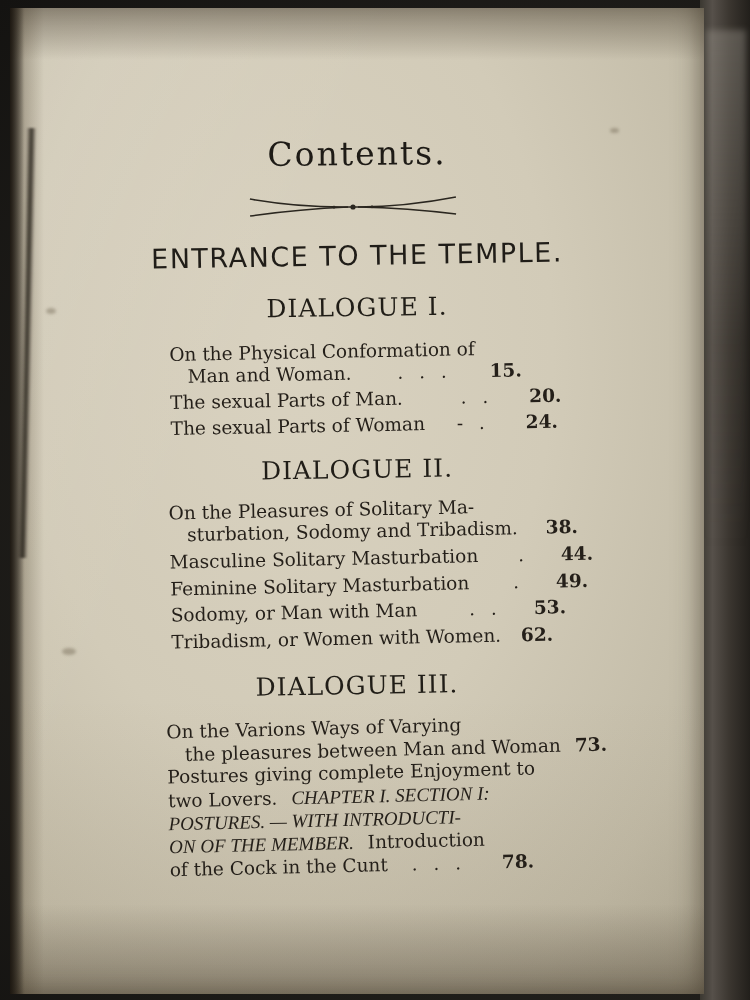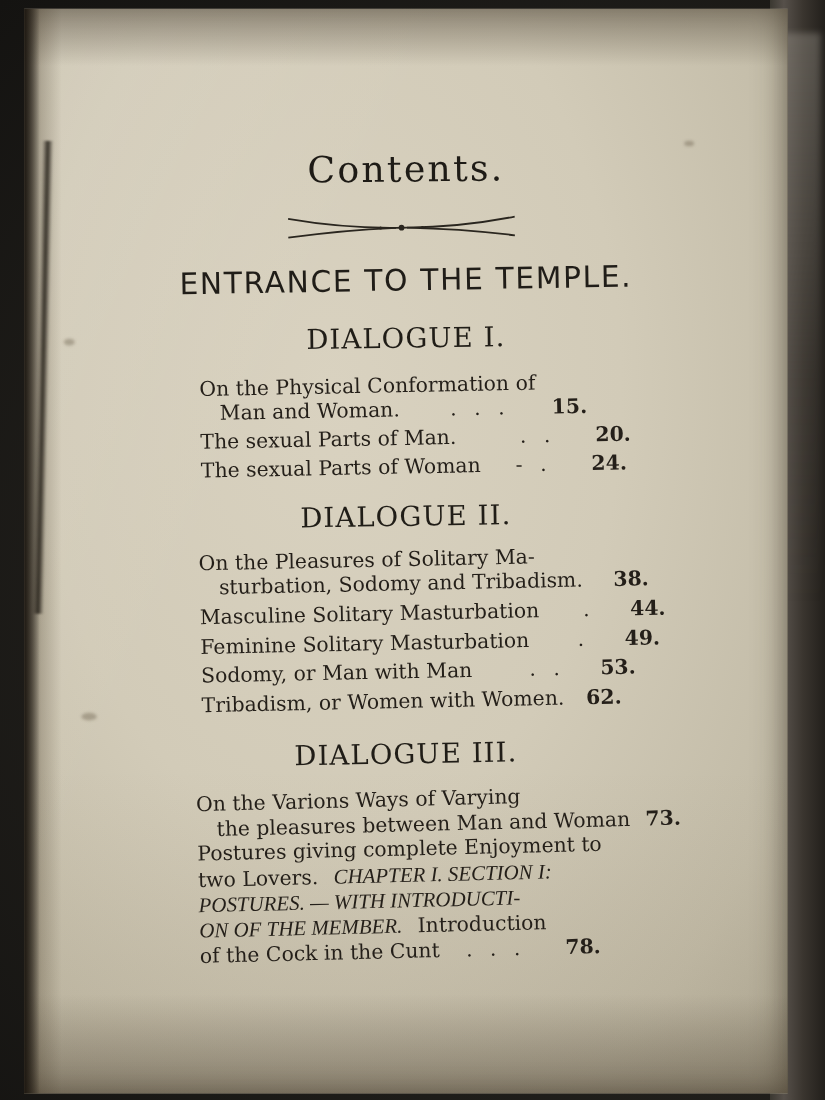--- a/index.html
+++ b/index.html
@@ -37,21 +37,21 @@
     top: 30px;
     width: 40px;
     height: 520px;
     background: linear-gradient(180deg, rgba(170,165,155,0.35), rgba(120,115,105,0.10) 60%, rgba(40,38,34,0.0));
     filter: blur(3px);
   }
 
   
   .paper {
     position: absolute;
-    left: 22px;
+    left: 10px;
     top: 8px;
     width: 694px;
     height: 986px;
     background:
       radial-gradient(ellipse at 40% 35%, #d9d2c0 0%, #d2cbb8 45%, #c2bba7 80%, #b2ab97 100%);
     box-shadow: inset -18px 0 26px -14px rgba(60,52,40,0.55),
                 inset 0 -16px 24px -14px rgba(70,60,46,0.4);
   }
   .paper-grain {
     position: absolute;

